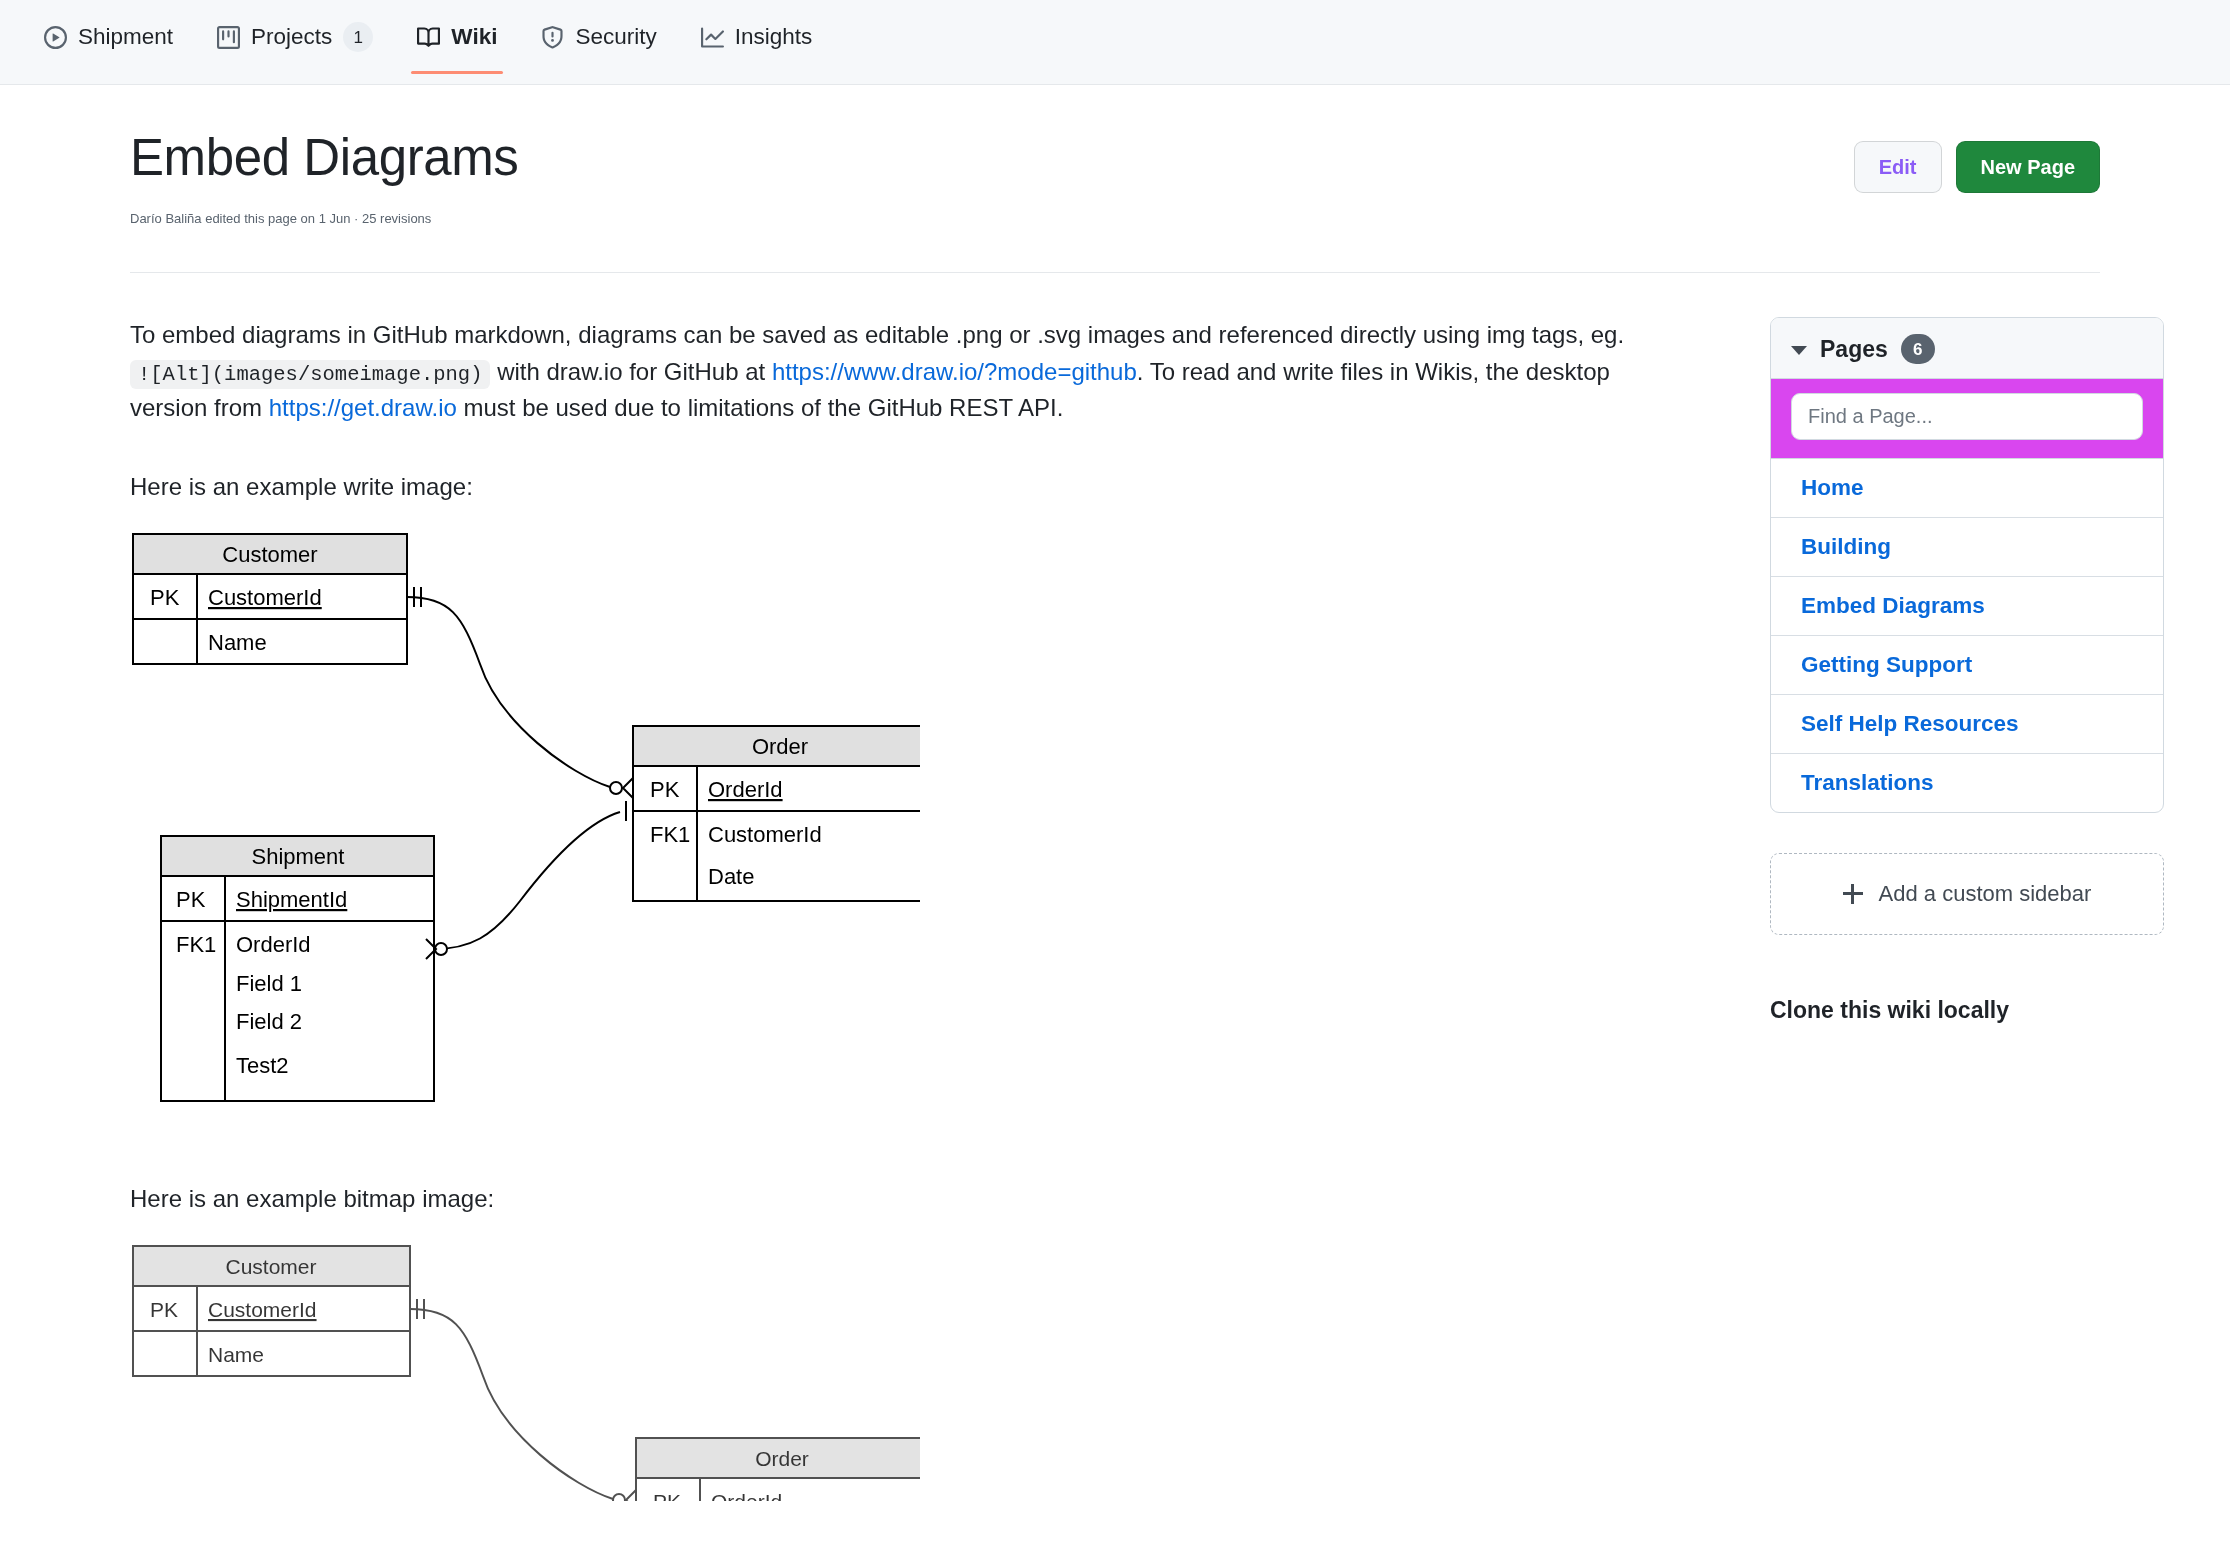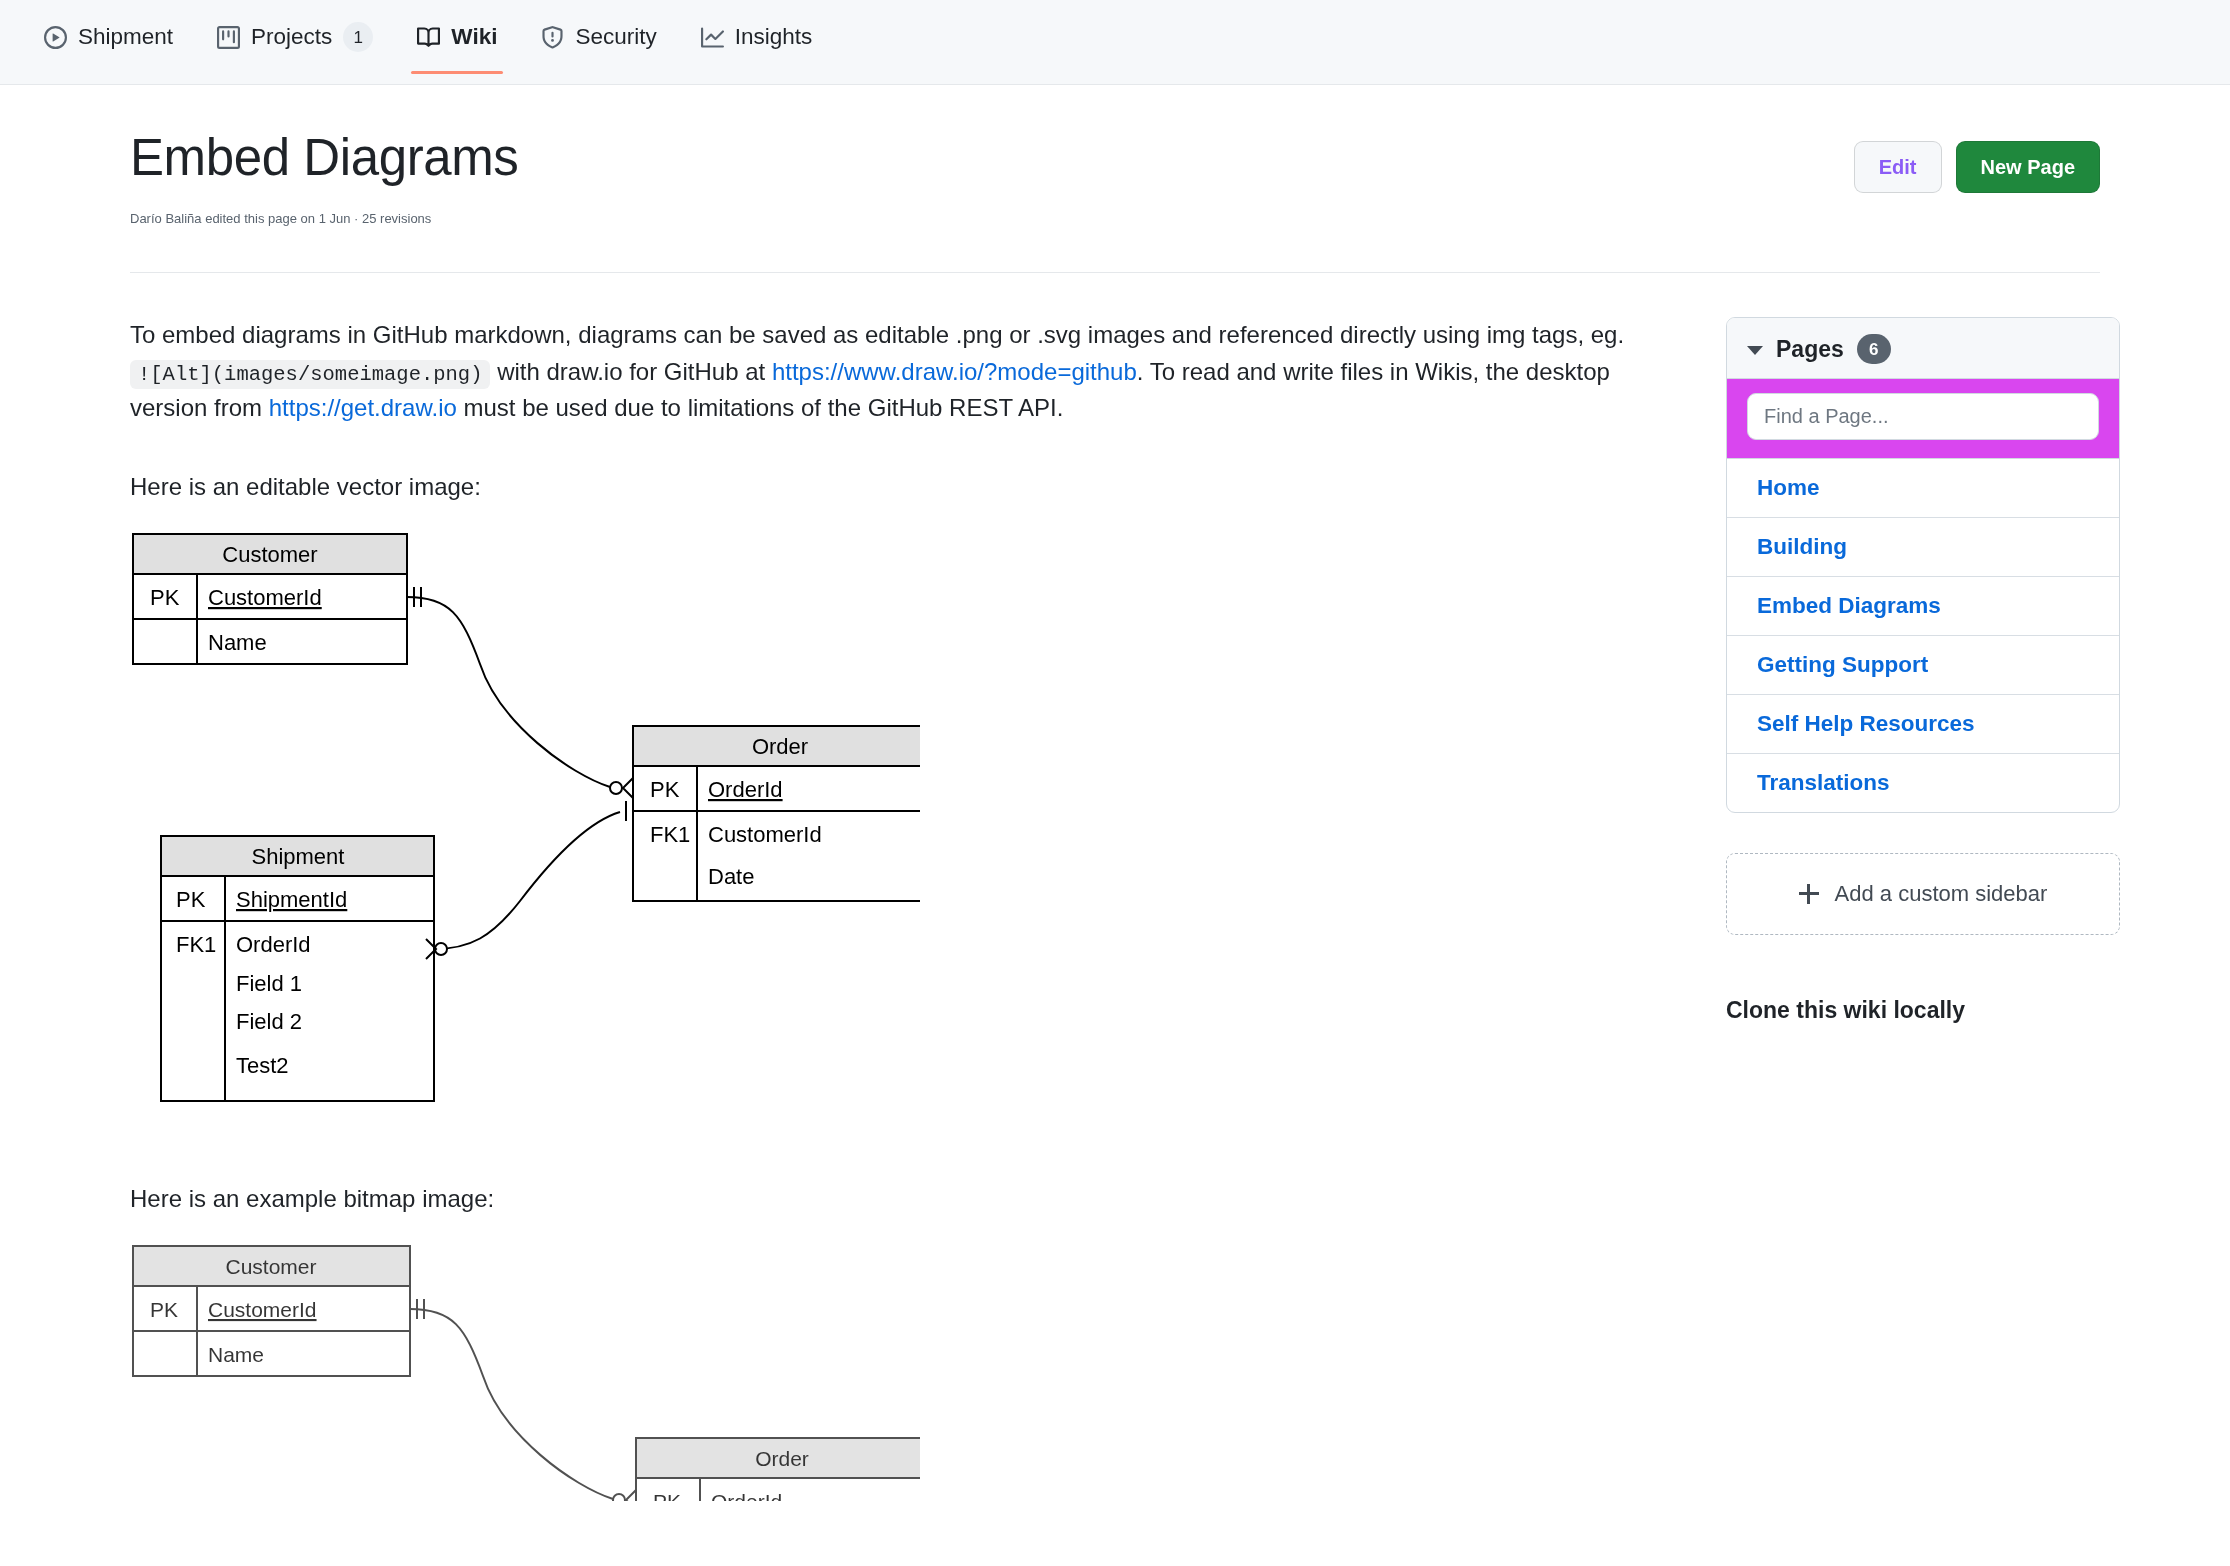--- a/index.html
+++ b/index.html
@@ -120,21 +120,21 @@
 
   .divider {
     height: 1px;
     background: #e5e8eb;
     margin-top: 46px;
   }
 
   
   .cols {
     display: flex;
-    gap: 76px;
+    gap: 120px;
     padding-top: 44px;
     justify-content: space-between;
   }
   .main-col {
     width: 1520px;
     flex: 0 0 auto;
   }
   .side-col {
     width: 394px;
     flex: 0 0 auto;
@@ -367,21 +367,21 @@
   </div>
 
   <div class="divider"></div>
 
   <div class="cols">
 
     <div class="main-col">
 
       <p class="body-p"><span>To embed diagrams in GitHub markdown, diagrams can be saved as editable .png or .svg images and referenced directly using img tags, eg. </span><code class="inline">![Alt](images/someimage.png)</code><span> with draw.io for GitHub at </span><a href="#">https://www.draw.io/?mode=github</a><span>. To read and write files in Wikis, the desktop version from </span><a href="#">https://get.draw.io</a><span> must be used due to limitations of the GitHub REST API.</span></p>
 
-      <p class="lead-line">Here is an editable vector image:</p>
+      <p class="lead-line">Here is an example write image:</p>
 
       <div class="er-wrap">
         <svg width="790" height="610" viewBox="0 0 790 610">
           <g fill="none" stroke="#000" stroke-width="2">
 
             <g>
               <rect x="3" y="5" width="274" height="40" fill="#e0e0e0" stroke="#000" stroke-width="2"></rect>
               <rect x="3" y="45" width="274" height="45" fill="#fff" stroke="#000" stroke-width="2"></rect>
               <rect x="3" y="90" width="274" height="45" fill="#fff" stroke="#000" stroke-width="2"></rect>
               <line x1="67" y1="45" x2="67" y2="135" stroke="#000" stroke-width="2"></line>

